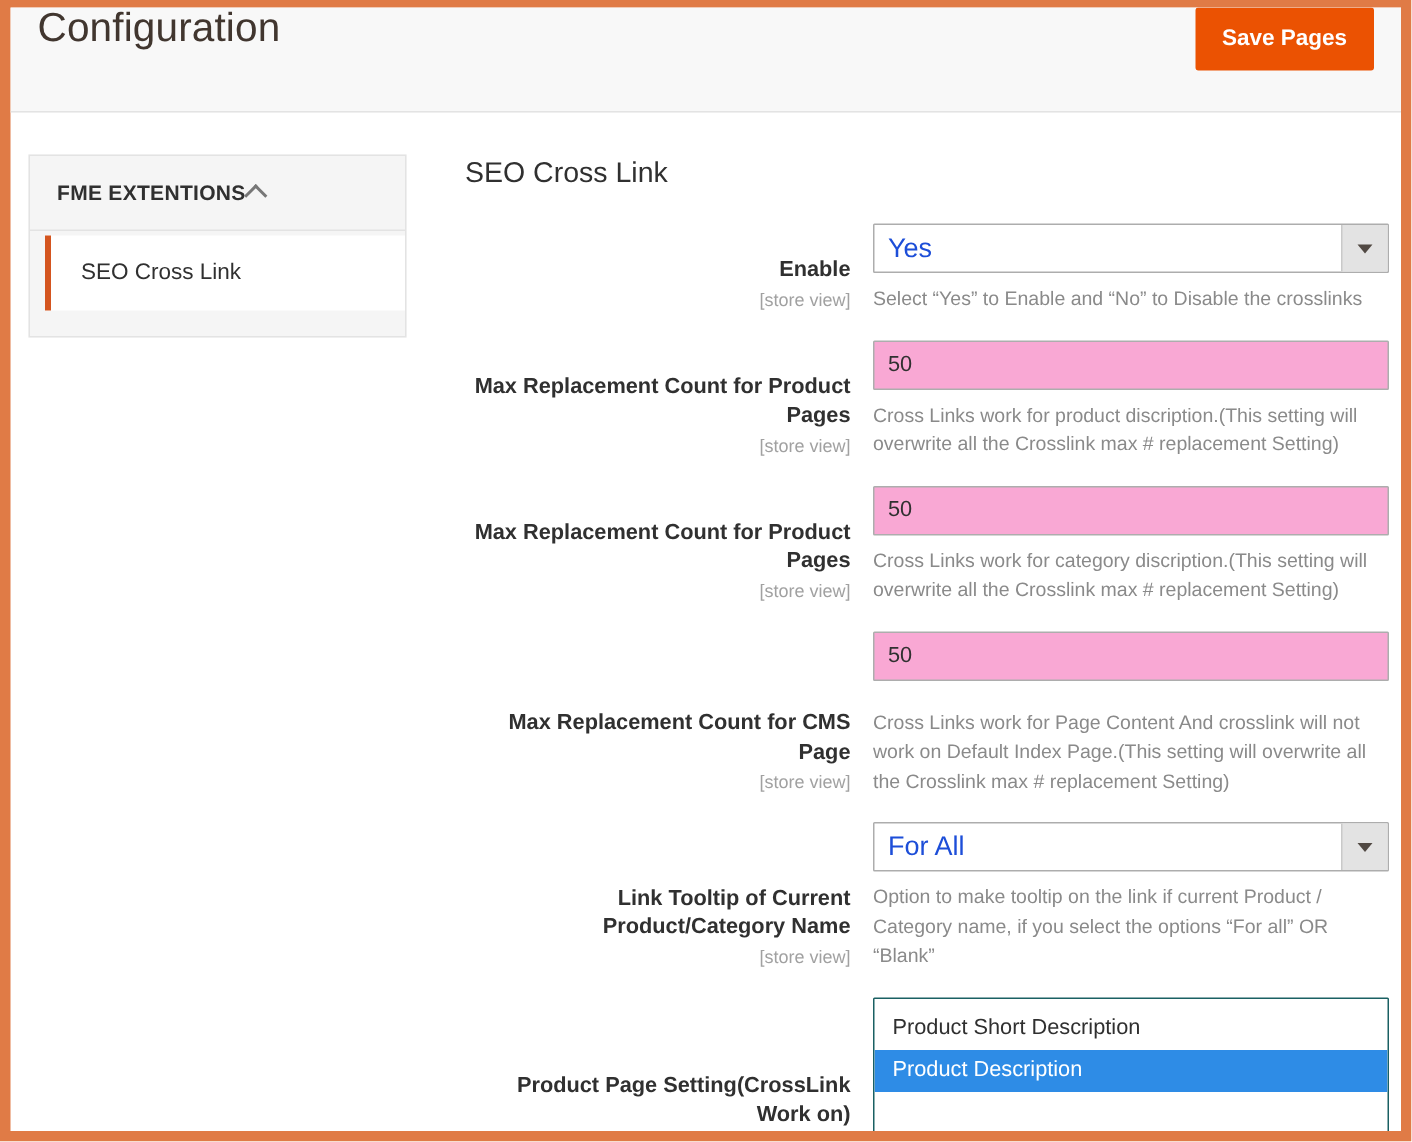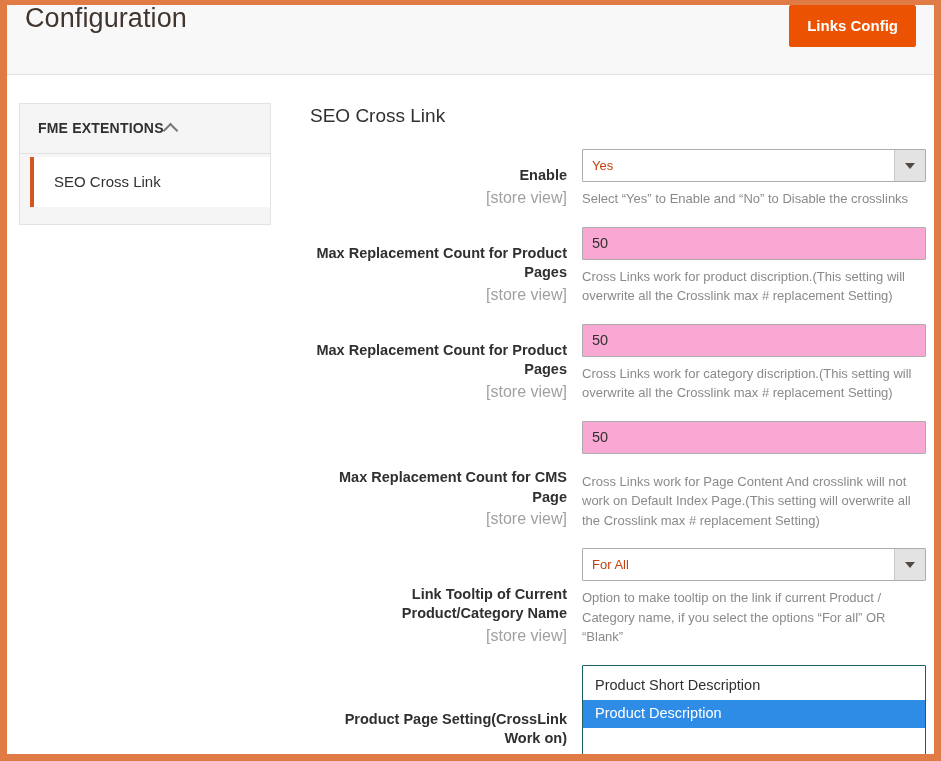--- a/index.html
+++ b/index.html
@@ -146,21 +146,21 @@
     padding-right: 15px;
     padding-top: 7px;
   }
   .field-label {
     font-size: 14.5px;
     font-weight: bold;
     color: #303030;
     line-height: 1.35;
   }
   .field-scope {
-    font-size: 16px;
+    font-size: 12px;
     color: #a1a1a1;
     margin-top: 2px;
     line-height: 1.3;
   }
   .field-control-col {
     flex: 1 1 auto;
     max-width: 346px;
   }
   .text-input {
     width: 344px;
@@ -178,22 +178,22 @@
     width: 344px;
     height: 33px;
     border: 1px solid #adadad;
     background: #ffffff;
     border-radius: 1px;
     display: flex;
     align-items: center;
     cursor: pointer;
   }
   .select-value {
-    font-size: 13px;
-    color: #c2410c;
+    font-size: 18px;
+    color: #1d4ed8;
     padding-left: 9px;
     flex: 1 1 auto;
   }
   .select-arrow-box {
     width: 31px;
     height: 31px;
     background: #e3e3e3;
     border-left: 1px solid #c9c9c9;
     display: flex;
     align-items: center;
@@ -259,21 +259,21 @@
   .ms-resize::before { left: 1px; top: 11px; }
   .ms-resize::after  { left: 5px; top: 11px; }
 </style>
 </head>
 <body>
 
 <div id="page">
 
   <div class="page-header">
     <div class="page-title">Configuration</div>
-    <button class="save-config-btn">Links Config</button>
+    <button class="save-config-btn">Save Pages</button>
   </div>
 
   <div class="page-body">
 
     <div class="sidebar">
       <div class="sidebar-section-head">
         <span class="sidebar-section-title">FME EXTENTIONS</span>
         <span class="chev"></span>
       </div>
       <div class="sidebar-items">

